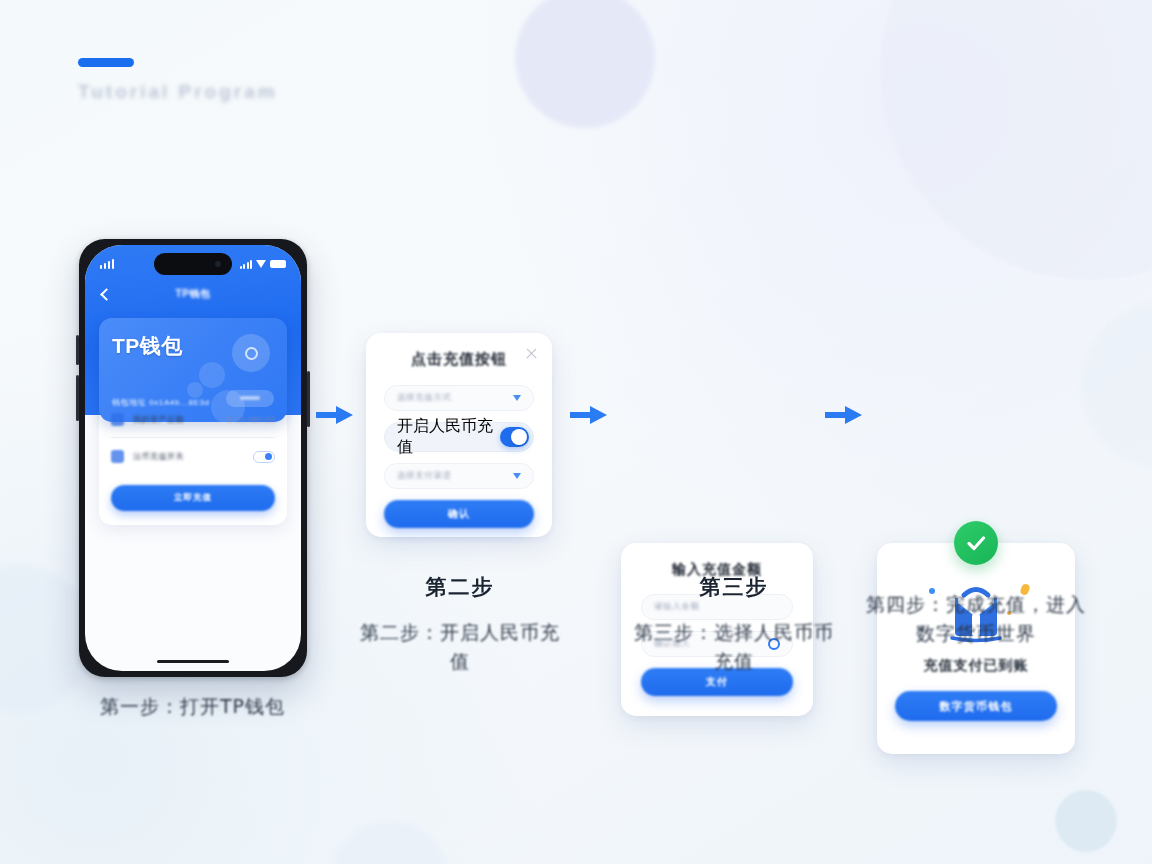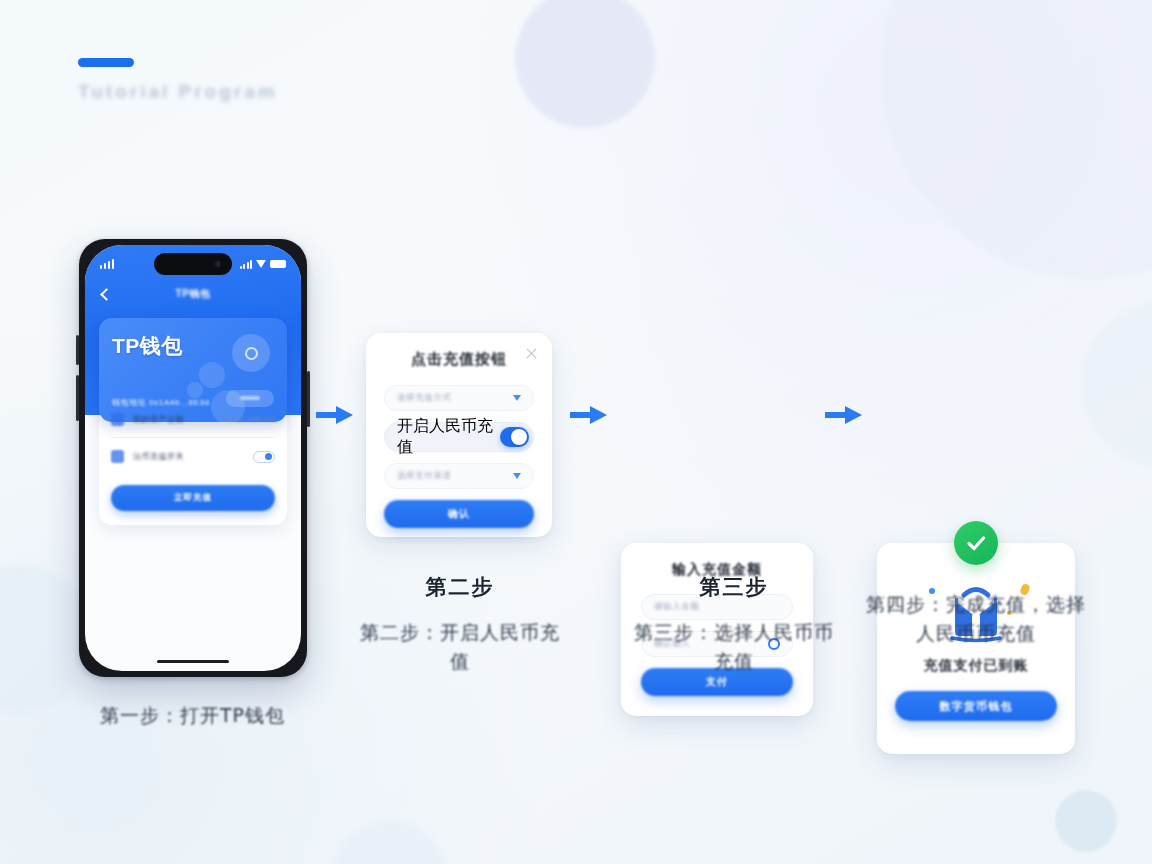--- a/index.html
+++ b/index.html
@@ -205,21 +205,21 @@
     font-size: 21px; font-weight: 700; color: #1b2431;
     letter-spacing: 2px; filter: blur(.55px);
     font-family: "DejaVu Sans", "Liberation Sans", sans-serif;
   }
   .cap-b {
     margin-top: 17px; font-size: 19px; color: #2c3747; line-height: 1.55;
     letter-spacing: 1px; filter: blur(.8px);
     font-family: "DejaVu Sans", "Liberation Sans", sans-serif;
   }
   #cap1 { left: 60px;  top: 692px; width: 265px; }
-  #cap1 .cap-b { margin-top: 9px; }
+  #cap1 .cap-b { margin-top: 0; }
   #cap2 { left: 360px; top: 573px; width: 200px; }
   #cap3 { left: 634px; top: 573px; width: 200px; }
   #cap4 { left: 860px; top: 573px; width: 232px; }
 </style>
 </head>
 <body>
 
 <div id="stage">
 
   <div class="blob blob-a"></div>
@@ -397,16 +397,16 @@
   </div>
   <div class="cap" id="cap2">
     <div class="cap-h">第二步</div>
     <div class="cap-b">第二步：开启人民币充值</div>
   </div>
   <div class="cap" id="cap3">
     <div class="cap-h">第三步</div>
     <div class="cap-b">第三步：选择人民币币充值</div>
   </div>
   <div class="cap" id="cap4">
-    <div class="cap-b">第四步：完成充值，选择人民币币充值</div>
+    <div class="cap-b">第四步：完成充值，进入数字货币世界</div>
   </div>
 
 </div>
 
 </body></html>

